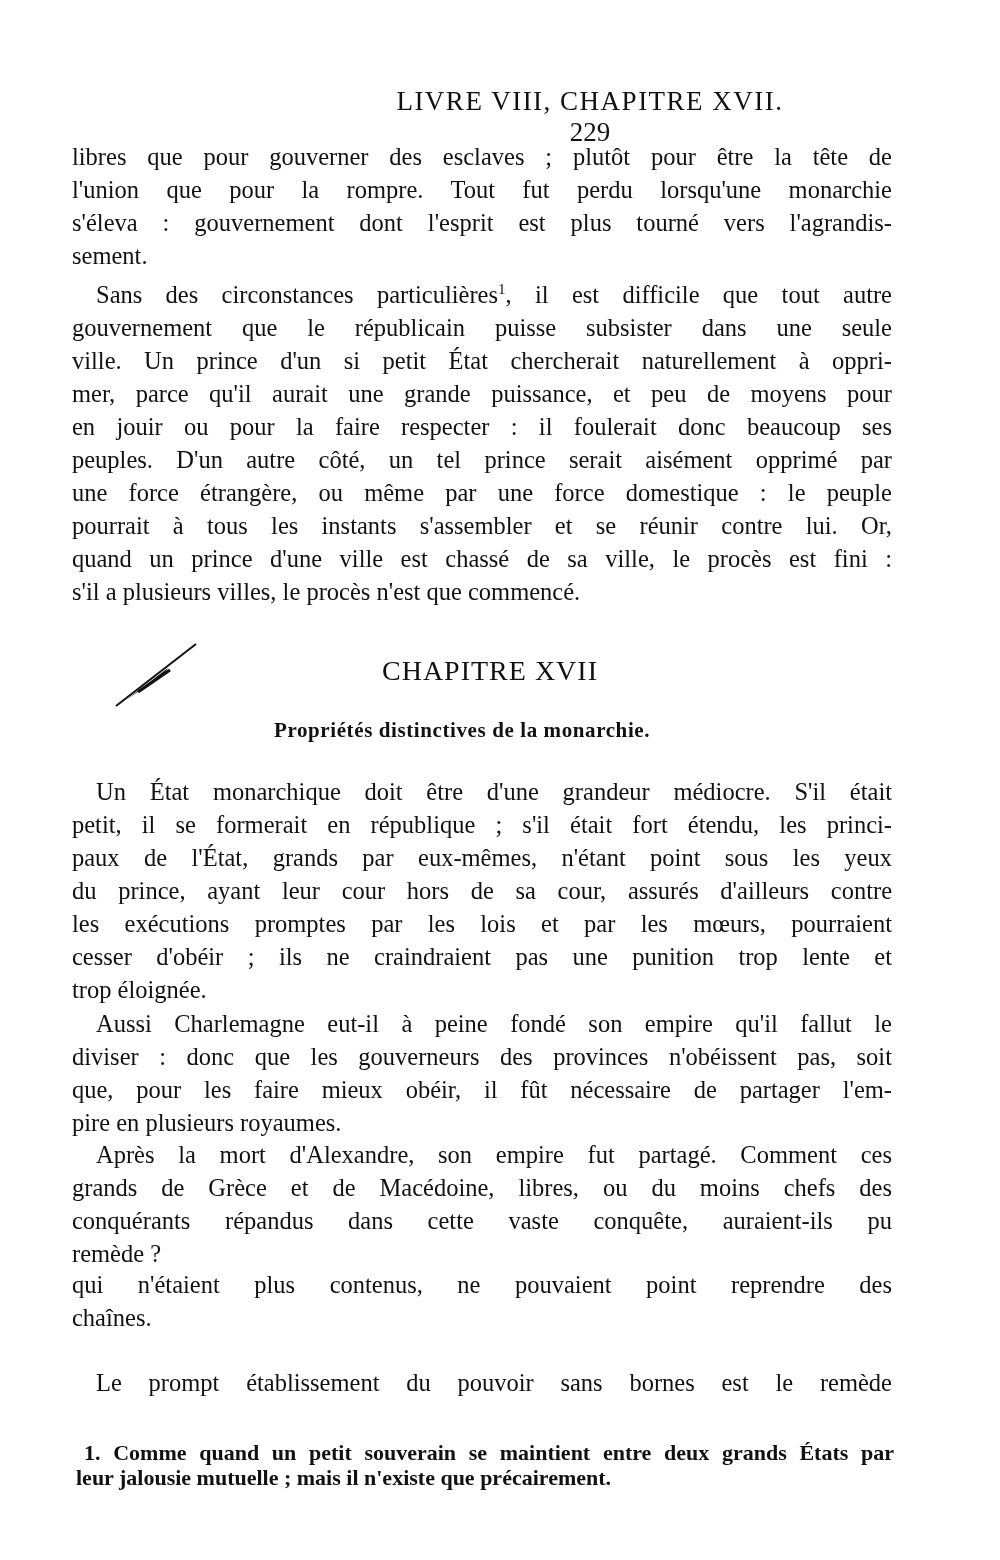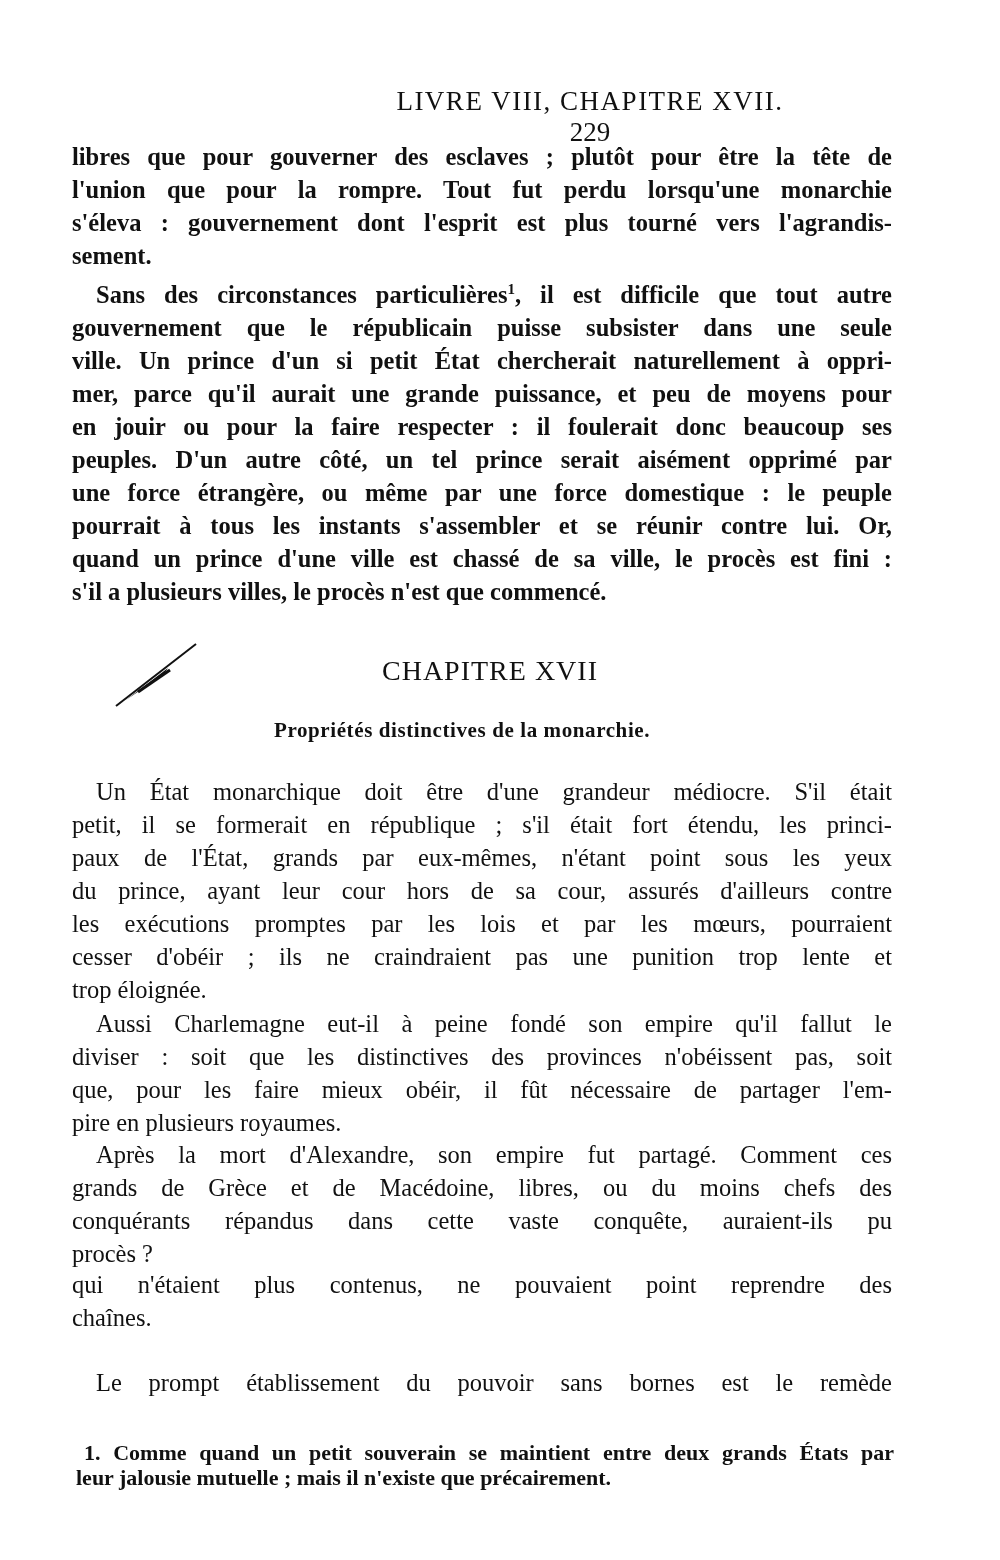--- a/index.html
+++ b/index.html
@@ -3,21 +3,21 @@
 <meta charset="utf-8">
 <style>
   html, body { margin: 0; padding: 0; background: #ffffff; }
   body { width: 1000px; height: 1560px; position: relative; overflow: hidden; color: #111; font-family: "Liberation Serif", "DejaVu Serif", serif; }
   .header { position: absolute; top: 86px; left: 288px; width: 604px; height: 36px; display: flex; justify-content: space-between; align-items: center; font-size: 27px; letter-spacing: 1.5px; flex-direction: column; }
   .header .page-num { letter-spacing: 0; }
   .block { position: absolute; left: 72px; width: 820px; font-size: 24.5px; line-height: 33px; text-align: justify; text-align-last: justify; }
   .line { display: block; white-space: nowrap; text-align: justify; text-align-last: justify; }
   .line.last { text-align-last: left; }
   .line.indent { padding-left: 24px; }
-  .bold { font-weight: bold; }
+  .bold { font-weight: normal; }
   .chapter-title { position: absolute; top: 655px; left: 382px; font-size: 28px; letter-spacing: 1px; }
   .chapter-subtitle { position: absolute; top: 718px; left: 274px; font-size: 21px; font-weight: bold; letter-spacing: 0.6px; }
   .pen-mark { position: absolute; top: 640px; left: 112px; width: 90px; height: 72px; }
   .footnote { position: absolute; top: 1440px; left: 76px; width: 818px; font-size: 22px; line-height: 25px; font-weight: bold; }
   sup { font-size: 15px; vertical-align: 9px; line-height: 0; }
 </style>
 </head>
 <body>
 
 <div class="header">
@@ -59,30 +59,30 @@
   <span class="line">petit, il se formerait en république ; s'il était fort étendu, les princi-</span>
   <span class="line">paux de l'État, grands par eux-mêmes, n'étant point sous les yeux</span>
   <span class="line">du prince, ayant leur cour hors de sa cour, assurés d'ailleurs contre</span>
   <span class="line">les exécutions promptes par les lois et par les mœurs, pourraient</span>
   <span class="line">cesser d'obéir ; ils ne craindraient pas une punition trop lente et</span>
   <span class="line last">trop éloignée.</span>
 </div>
 
 <div class="block" style="top:1007px;">
   <span class="line indent">Aussi Charlemagne eut-il à peine fondé son empire qu'il fallut le</span>
-  <span class="line">diviser : soit que les distinctives des provinces n'obéissent pas, soit</span>
+  <span class="line">diviser : donc que les gouverneurs des provinces n'obéissent pas, soit</span>
   <span class="line">que, pour les faire mieux obéir, il fût nécessaire de partager l'em-</span>
   <span class="line last">pire en plusieurs royaumes.</span>
 </div>
 
 <div class="block" style="top:1138px;">
   <span class="line indent">Après la mort d'Alexandre, son empire fut partagé. Comment ces</span>
   <span class="line">grands de Grèce et de Macédoine, libres, ou du moins chefs des</span>
   <span class="line">conquérants répandus dans cette vaste conquête, auraient-ils pu</span>
-  <span class="line last">procès ?</span>
+  <span class="line last">remède ?</span>
 </div>
 
 <div class="block" style="top:1268px;">
   <span class="line">qui n'étaient plus contenus, ne pouvaient point reprendre des</span>
   <span class="line last">chaînes.</span>
 </div>
 
 <div class="block" style="top:1366px;">
   <span class="line indent">Le prompt établissement du pouvoir sans bornes est le remède</span>
 </div>

